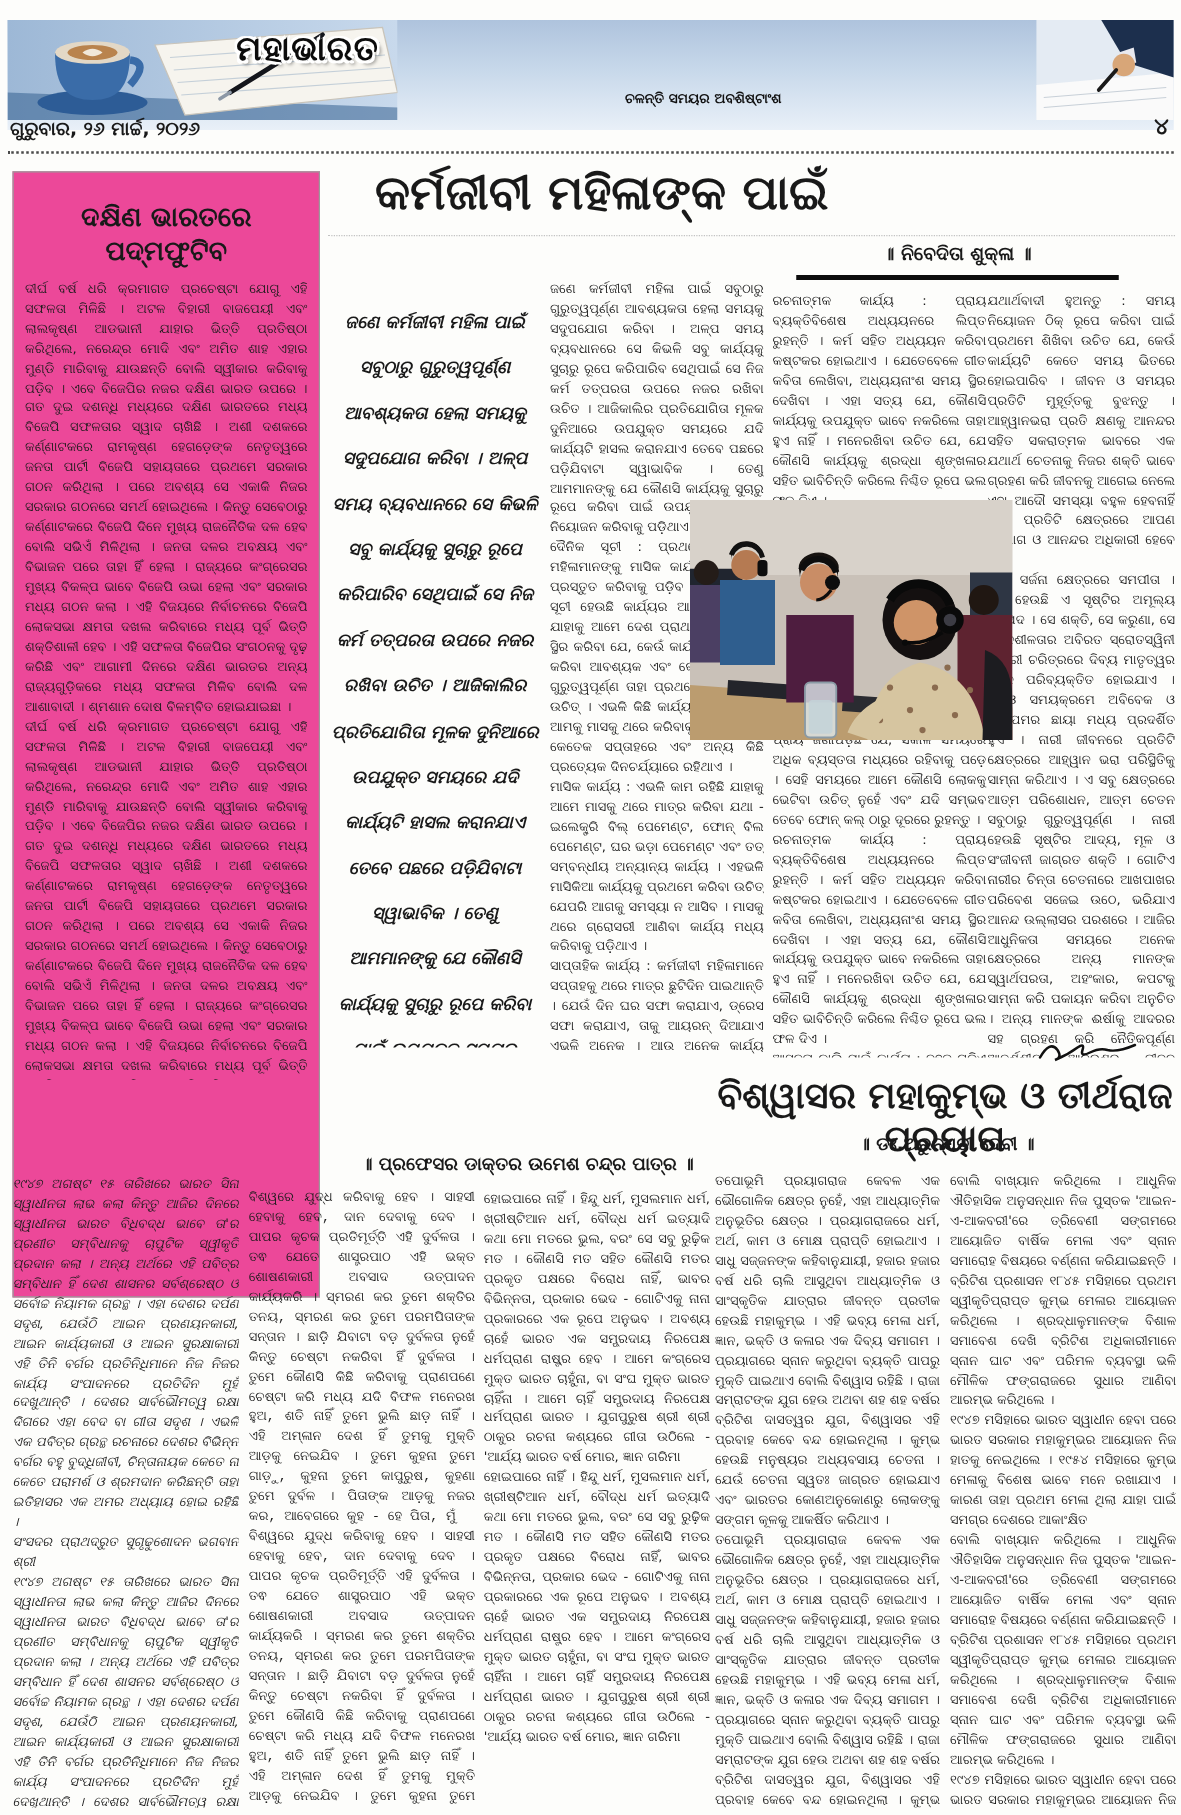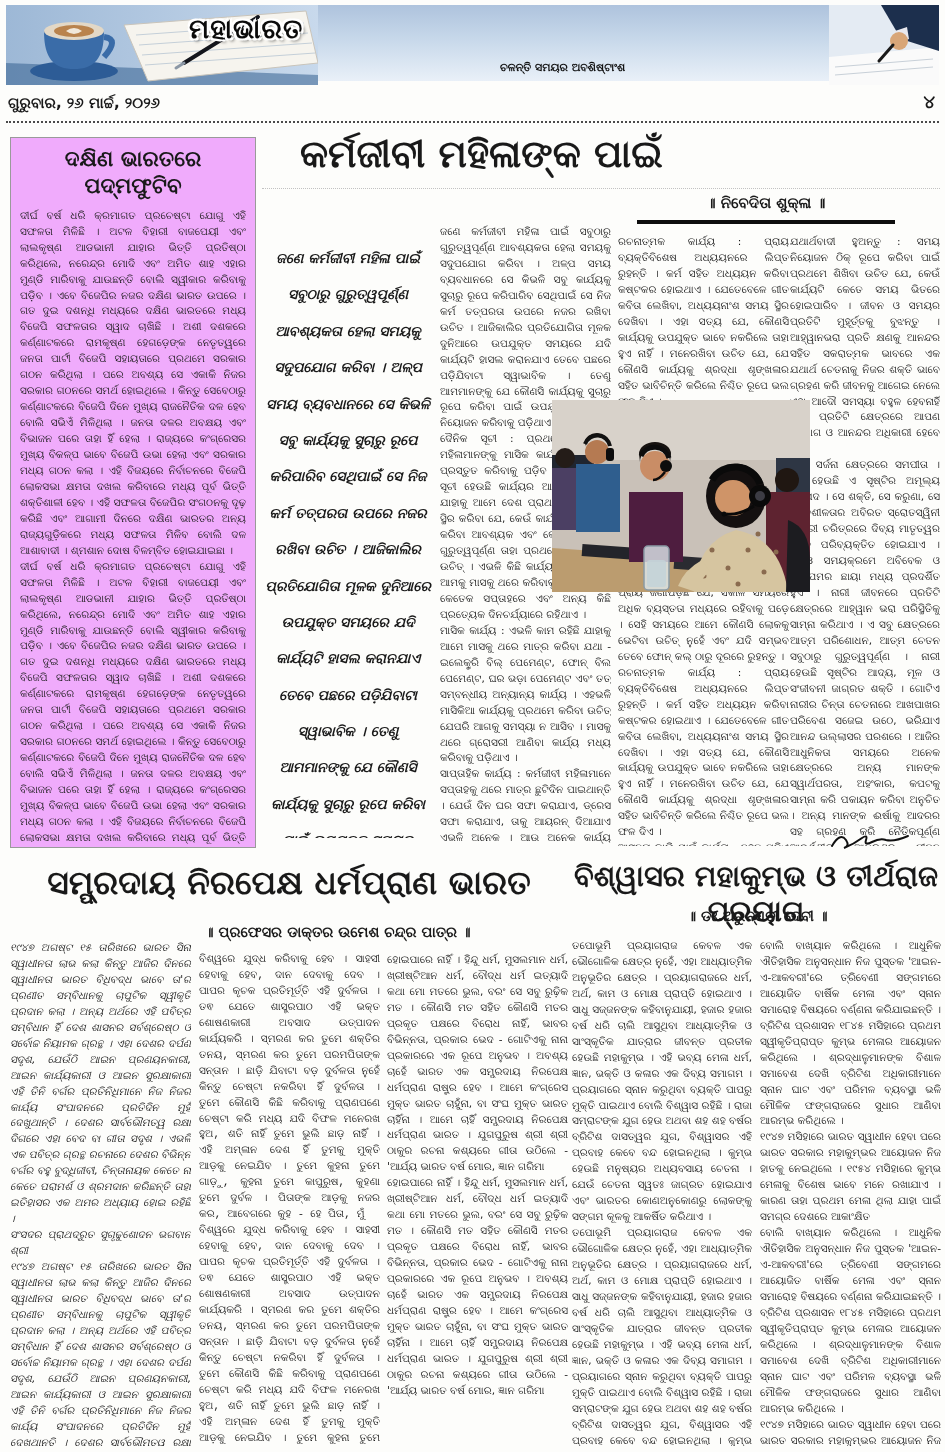--- a/index.html
+++ b/index.html
@@ -1,51 +1,51 @@
 <!DOCTYPE html>
 <html><head>
 <meta charset="utf-8">
 <style>
   html,body{margin:0;padding:0;background:#888;}
   #page{position:relative;width:945px;height:1452px;background:#fdfdfb;margin:0 auto;overflow:hidden;
         font-family:"DejaVu Sans","Liberation Sans",sans-serif;color:#191919;}
   .abs{position:absolute;}
   
-  #header-band{left:6px;top:5px;width:933px;height:76px;
+  #header-band{left:6px;top:16px;width:933px;height:88px;
     background:linear-gradient(to bottom,#aec3dd 0%,#c7d8ea 45%,#e9f0f8 100%);}
   #masthead-brand{left:183px;top:8px;font-size:27px;font-weight:bold;color:#0b0b0b;letter-spacing:1px;
     text-shadow:-2px -2px 0 #fff,2px -2px 0 #fff,-2px 2px 0 #fff,2px 2px 0 #fff,3px 3px 3px rgba(0,0,0,.45);}
   #main-title{left:336px;top:24px;width:150px;text-align:center;font-size:50px;font-weight:bold;color:#fff;
     -webkit-text-stroke:2px #000;text-shadow:3px 3px 2px rgba(0,0,0,.55);}
   #main-subtitle{left:494px;top:56px;font-size:11px;font-weight:bold;color:#101010;}
   #date-row{left:8px;top:94px;font-size:15px;font-weight:bold;}
   #page-number{top:91px;right:10px;left:auto;font-size:18px;font-weight:bold;}
   #rule-dotted{left:6px;top:121px;width:933px;border-top:2px dotted #4a4a4a;height:0;}
   
-  #left-box{left:10px;top:137px;width:246px;height:711px;border:1px solid #9a9a9a;background:#f0abfc;
-    padding:6px 9px;box-sizing:border-box;overflow:hidden;}
+  #left-box{left:10px;top:137px;width:246px;height:901px;border:1px solid #9a9a9a;background:#ec4899;
+    padding:22px 9px;box-sizing:border-box;overflow:hidden;}
   #left-box-headline{font-size:21.5px;font-weight:bold;text-align:center;line-height:1.25;margin:2px 0 8px 0;}
   .bodytext{font-size:10.5px;line-height:1.52;text-align:justify;white-space:pre-line;overflow:hidden;color:#1b1b1b;}
   
   #main-headline{left:300px;top:130px;width:640px;font-size:38px;font-weight:bold;line-height:1.3;}
   #main-subrule{left:262px;top:188px;width:678px;border-top:1px dotted #c2c2c2;height:0;}
   #main-byline{left:637px;top:194px;width:258px;text-align:center;font-size:15px;font-weight:bold;
     border-bottom:4px solid #0d0d0d;padding-bottom:8px;}
   #pull-quote{left:263px;top:240px;width:170px;height:598px;font-size:14px;font-weight:bold;font-style:italic;
     text-align:center;line-height:2.6;overflow:hidden;white-space:pre-line;}
   .mcol{overflow:hidden;}
   #main-col-1{left:440px;top:224px;width:171px;height:622px;}
   #main-col-2{left:618px;top:234px;width:171px;height:612px;}
   #main-col-3{left:790px;top:234px;width:150px;height:612px;}
   #photo-frame{left:552px;top:400px;width:258px;height:192px;z-index:5;}
   #signature{left:828px;top:830px;width:84px;height:24px;z-index:6;}
   
   .b-headline{font-weight:bold;text-align:center;line-height:1.2;}
   #bl-headline{left:14px;top:863px;width:550px;font-size:33px;}
-  #bl-byline{left:205px;top:924px;width:350px;text-align:left;font-size:14.5px;font-weight:bold;}
+  #bl-byline{left:205px;top:924px;width:350px;text-align:right;font-size:14.5px;font-weight:bold;}
   #br-headline{left:570px;top:859px;width:372px;font-size:29px;}
   #br-byline{left:645px;top:908px;width:225px;text-align:center;font-size:14.5px;font-weight:bold;}
   #bl-col-1{left:10px;top:940px;width:181px;height:506px;font-style:italic;}
   #bl-col-2{left:199px;top:952px;width:181px;height:494px;font-family:Liberation Mono, monospace;}
   #bl-col-3{left:387px;top:952px;width:181px;height:494px;}
   #br-col-1{left:572px;top:938px;width:180px;height:508px;}
   #br-col-2{left:760px;top:938px;width:181px;height:508px;}
 </style>
 </head>
 <body>
@@ -182,21 +182,20 @@
     <rect x="92" y="146" width="25" height="44" rx="4" fill="#dfe8ec" fill-opacity="0.8" stroke="#8a9aa5" stroke-width="1.5"></rect>
     <rect x="95" y="160" width="19" height="27" rx="3" fill="#c3d2d8" fill-opacity="0.85"></rect>
 
     <path d="M236,120 q22,8 22,40 l0,32 l-24,0 Z" fill="#1c1c20"></path>
   </svg>
 
   <svg class="abs" id="signature" viewBox="0 0 84 24" width="84" height="24">
     <path d="M4,16 q8,-14 14,-6 q4,6 -2,8 q10,-4 18,-10 q6,-4 4,2 q-2,6 6,2 q8,-4 14,-2 q8,2 22,-4" fill="none" stroke="#101010" stroke-width="2" stroke-linecap="round"></path>
   </svg>
 
-  <div class="abs b-headline" id="bl-headline">ସମ୍ପ୍ରଦାୟ ନିରପେକ୍ଷ ଧର୍ମପ୍ରାଣ ଭାରତ</div>
   <div class="abs" id="bl-byline">॥ ପ୍ରଫେସର ଡାକ୍ତର ଉମେଶ ଚନ୍ଦ୍ର ପାତ୍ର ॥</div>
   <div class="abs bodytext" id="bl-col-1">୧୯୪୭ ଅଗଷ୍ଟ ୧୫ ତାରିଖରେ ଭାରତ ସିନା ସ୍ୱାଧୀନତା ଲାଭ କଲା କିନ୍ତୁ ଆଜିର ଦିନରେ ସ୍ୱାଧୀନତା ଭାରତ ବିଧିବଦ୍ଧ ଭାବେ ତା'ର ପ୍ରଣୀତ ସମ୍ବିଧାନକୁ ଚାପୁଟିକ ସ୍ୱୀକୃତି ପ୍ରଦାନ କଲା । ଅନ୍ୟ ଅର୍ଥରେ ଏହି ପବିତ୍ର ସମ୍ବିଧାନ ହିଁ ଦେଶ ଶାସନର ସର୍ବଶ୍ରେଷ୍ଠ ଓ ସର୍ବୋଚ୍ଚ ନିୟାମକ ଗ୍ରନ୍ଥ । ଏହା ଦେଶର ଦର୍ପଣ ସଦୃଶ, ଯେଉଁଠି ଆଇନ ପ୍ରଣୟନକାରୀ, ଆଇନ କାର୍ଯ୍ୟକାରୀ ଓ ଆଇନ ସୁରକ୍ଷାକାରୀ ଏହି ତିନି ବର୍ଗର ପ୍ରତିନିଧିମାନେ ନିଜ ନିଜର କାର୍ଯ୍ୟ ସଂପାଦନରେ ପ୍ରତିଦିନ ମୁହଁ ଦେଖୁଥାନ୍ତି । ଦେଶର ସାର୍ବଭୌମତ୍ୱ ରକ୍ଷା ଦିଗରେ ଏହା ବେଦ ବା ଗୀତା ସଦୃଶ । ଏଭଳି ଏକ ପବିତ୍ର ଗ୍ରନ୍ଥ ରଚନାରେ ଦେଶର ବିଭିନ୍ନ ବର୍ଗର ବହୁ ବୁଦ୍ଧିଜୀବୀ, ଚିନ୍ତାନାୟକ କେତେ ନା କେତେ ପରାମର୍ଶ ଓ ଶ୍ରମଦାନ କରିଛନ୍ତି ତାହା ଇତିହାସର ଏକ ଅମର ଅଧ୍ୟାୟ ହୋଇ ରହିଛି ।
 ସଂସଦର ପ୍ରାଥଦ୍ରୁତ ସୁଗୃଢୁଶୋଦନ ଭଗବାନ ଶ୍ରୀ
 ୧୯୪୭ ଅଗଷ୍ଟ ୧୫ ତାରିଖରେ ଭାରତ ସିନା ସ୍ୱାଧୀନତା ଲାଭ କଲା କିନ୍ତୁ ଆଜିର ଦିନରେ ସ୍ୱାଧୀନତା ଭାରତ ବିଧିବଦ୍ଧ ଭାବେ ତା'ର ପ୍ରଣୀତ ସମ୍ବିଧାନକୁ ଚାପୁଟିକ ସ୍ୱୀକୃତି ପ୍ରଦାନ କଲା । ଅନ୍ୟ ଅର୍ଥରେ ଏହି ପବିତ୍ର ସମ୍ବିଧାନ ହିଁ ଦେଶ ଶାସନର ସର୍ବଶ୍ରେଷ୍ଠ ଓ ସର୍ବୋଚ୍ଚ ନିୟାମକ ଗ୍ରନ୍ଥ । ଏହା ଦେଶର ଦର୍ପଣ ସଦୃଶ, ଯେଉଁଠି ଆଇନ ପ୍ରଣୟନକାରୀ, ଆଇନ କାର୍ଯ୍ୟକାରୀ ଓ ଆଇନ ସୁରକ୍ଷାକାରୀ ଏହି ତିନି ବର୍ଗର ପ୍ରତିନିଧିମାନେ ନିଜ ନିଜର କାର୍ଯ୍ୟ ସଂପାଦନରେ ପ୍ରତିଦିନ ମୁହଁ ଦେଖୁଥାନ୍ତି । ଦେଶର ସାର୍ବଭୌମତ୍ୱ ରକ୍ଷା ଦିଗରେ ଏହା ବେଦ ବା ଗୀତା ସଦୃଶ । ଏଭଳି ଏକ ପବିତ୍ର ଗ୍ରନ୍ଥ ରଚନାରେ ଦେଶର ବିଭିନ୍ନ ବର୍ଗର ବହୁ ବୁଦ୍ଧିଜୀବୀ, ଚିନ୍ତାନାୟକ କେତେ ନା କେତେ ପରାମର୍ଶ ଓ ଶ୍ରମଦାନ କରିଛନ୍ତି ତାହା ଇତିହାସର ଏକ ଅମର ଅଧ୍ୟାୟ ହୋଇ ରହିଛି ।
 ସଂସଦର ପ୍ରାଥଦ୍ରୁତ ସୁଗୃଢୁଶୋଦନ ଭଗବାନ ଶ୍ରୀ</div>
   <div class="abs bodytext" id="bl-col-2">ବିଶ୍ୱରେ ଯୁଦ୍ଧ କରିବାକୁ ହେବ । ସାହସୀ ହେବାକୁ ହେବ, ଦାନ ଦେବାକୁ ଦେବ । ପାପର କୃଚକ ପ୍ରତିମୂର୍ତ୍ତି ଏହି ଦୁର୍ବଳତା । ତଵ ଯେତେ ଶାସ୍ତ୍ରପାଠ ଏହି ଭକ୍ତ ଶୋଷଣକାରୀ ଅବସାଦ ଉତ୍ପାଦନ କାର୍ଯ୍ୟକରି । ସ୍ମରଣ କର ତୁମେ ଶକ୍ତିର ତନୟ, ସ୍ମରଣ କର ତୁମେ ପରମପିତାଙ୍କ ସନ୍ତାନ । ଛାଡ଼ି ଯିବାଟା ବଡ଼ ଦୁର୍ବଳତା ନୁହେଁ କିନ୍ତୁ ଚେଷ୍ଟା ନକରିବା ହିଁ ଦୁର୍ବଳତା । ତୁମେ କୌଣସି କିଛି କରିବାକୁ ପ୍ରାଣପଣେ ଚେଷ୍ଟା କରି ମଧ୍ୟ ଯଦି ବିଫଳ ମନେରଖ ହୁଅ, ଶତି ନାହିଁ ତୁମେ ଭୁଲି ଛାଡ଼ ନାହିଁ । ଏହି ଅମ୍ଳାନ ଦେଶ ହିଁ ତୁମକୁ ମୁକ୍ତି ଆଡ଼କୁ ନେଇଯିବ । ତୁମେ କୁହନା ତୁମେ ଗାଡ଼ୁ, କୁହନା ତୁମେ କାପୁରୁଷ, କୁହଣା ତୁମେ ଦୁର୍ବଳ । ପିତାଙ୍କ ଆଡ଼କୁ ନଜର କର, ଆବେଗରେ କୁହ - ହେ ପିତା, ମୁଁ
 ବିଶ୍ୱରେ ଯୁଦ୍ଧ କରିବାକୁ ହେବ । ସାହସୀ ହେବାକୁ ହେବ, ଦାନ ଦେବାକୁ ଦେବ । ପାପର କୃଚକ ପ୍ରତିମୂର୍ତ୍ତି ଏହି ଦୁର୍ବଳତା । ତଵ ଯେତେ ଶାସ୍ତ୍ରପାଠ ଏହି ଭକ୍ତ ଶୋଷଣକାରୀ ଅବସାଦ ଉତ୍ପାଦନ କାର୍ଯ୍ୟକରି । ସ୍ମରଣ କର ତୁମେ ଶକ୍ତିର ତନୟ, ସ୍ମରଣ କର ତୁମେ ପରମପିତାଙ୍କ ସନ୍ତାନ । ଛାଡ଼ି ଯିବାଟା ବଡ଼ ଦୁର୍ବଳତା ନୁହେଁ କିନ୍ତୁ ଚେଷ୍ଟା ନକରିବା ହିଁ ଦୁର୍ବଳତା । ତୁମେ କୌଣସି କିଛି କରିବାକୁ ପ୍ରାଣପଣେ ଚେଷ୍ଟା କରି ମଧ୍ୟ ଯଦି ବିଫଳ ମନେରଖ ହୁଅ, ଶତି ନାହିଁ ତୁମେ ଭୁଲି ଛାଡ଼ ନାହିଁ । ଏହି ଅମ୍ଳାନ ଦେଶ ହିଁ ତୁମକୁ ମୁକ୍ତି ଆଡ଼କୁ ନେଇଯିବ । ତୁମେ କୁହନା ତୁମେ ଗାଡ଼ୁ, କୁହନା ତୁମେ କାପୁରୁଷ, କୁହଣା ତୁମେ ଦୁର୍ବଳ । ପିତାଙ୍କ ଆଡ଼କୁ ନଜର କର, ଆବେଗରେ କୁହ - ହେ ପିତା, ମୁଁ</div>
   <div class="abs bodytext" id="bl-col-3">ହୋଇପାରେ ନାହିଁ । ହିନ୍ଦୁ ଧର୍ମ, ମୁସଲମାନ ଧର୍ମ, ଖ୍ରୀଷ୍ଟିଆନ ଧର୍ମ, ବୌଦ୍ଧ ଧର୍ମ ଇତ୍ୟାଦି କଥା ମୋ ମତରେ ଭୁଲ, ବରଂ ସେ ସବୁ ରୁଢ଼ିକ ମତ । କୌଣସି ମତ ସହିତ କୌଣସି ମତର ପ୍ରକୃତ ପକ୍ଷରେ ବିରୋଧ ନାହିଁ, ଭାବର ବିଭିନ୍ନତା, ପ୍ରକାର ଭେଦ - ଗୋଟିଏକୁ ନାନା ପ୍ରକାରରେ ଏକ ରୂପେ ଅନୁଭବ । ଅବଶ୍ୟ ଚାହେଁ ଭାରତ ଏକ ସମ୍ପ୍ରଦାୟ ନିରପେକ୍ଷ ଧର୍ମପ୍ରାଣ ରାଷ୍ଟ୍ର ହେବ । ଆମେ କଂଗ୍ରେସ ମୁକ୍ତ ଭାରତ ଚାହୁଁନା, ବା ସଂଘ ମୁକ୍ତ ଭାରତ ଚାହିଁନା । ଆମେ ଚାହିଁ ସମ୍ପ୍ରଦାୟ ନିରପେକ୍ଷ ଧର୍ମପ୍ରାଣ ଭାରତ । ଯୁଗପୁରୁଷ ଶ୍ରୀ ଶ୍ରୀ ଠାକୁର ରଚନା କଶ୍ୟରେ ଗୀତା ଉଠିଲେ - 'ଆର୍ଯ୍ୟ ଭାରତ ବର୍ଷ ମୋର, ଜ୍ଞାନ ଗରିମା
 ହୋଇପାରେ ନାହିଁ । ହିନ୍ଦୁ ଧର୍ମ, ମୁସଲମାନ ଧର୍ମ, ଖ୍ରୀଷ୍ଟିଆନ ଧର୍ମ, ବୌଦ୍ଧ ଧର୍ମ ଇତ୍ୟାଦି କଥା ମୋ ମତରେ ଭୁଲ, ବରଂ ସେ ସବୁ ରୁଢ଼ିକ ମତ । କୌଣସି ମତ ସହିତ କୌଣସି ମତର ପ୍ରକୃତ ପକ୍ଷରେ ବିରୋଧ ନାହିଁ, ଭାବର ବିଭିନ୍ନତା, ପ୍ରକାର ଭେଦ - ଗୋଟିଏକୁ ନାନା ପ୍ରକାରରେ ଏକ ରୂପେ ଅନୁଭବ । ଅବଶ୍ୟ ଚାହେଁ ଭାରତ ଏକ ସମ୍ପ୍ରଦାୟ ନିରପେକ୍ଷ ଧର୍ମପ୍ରାଣ ରାଷ୍ଟ୍ର ହେବ । ଆମେ କଂଗ୍ରେସ ମୁକ୍ତ ଭାରତ ଚାହୁଁନା, ବା ସଂଘ ମୁକ୍ତ ଭାରତ ଚାହିଁନା । ଆମେ ଚାହିଁ ସମ୍ପ୍ରଦାୟ ନିରପେକ୍ଷ ଧର୍ମପ୍ରାଣ ଭାରତ । ଯୁଗପୁରୁଷ ଶ୍ରୀ ଶ୍ରୀ ଠାକୁର ରଚନା କଶ୍ୟରେ ଗୀତା ଉଠିଲେ - 'ଆର୍ଯ୍ୟ ଭାରତ ବର୍ଷ ମୋର, ଜ୍ଞାନ ଗରିମା</div>
 

